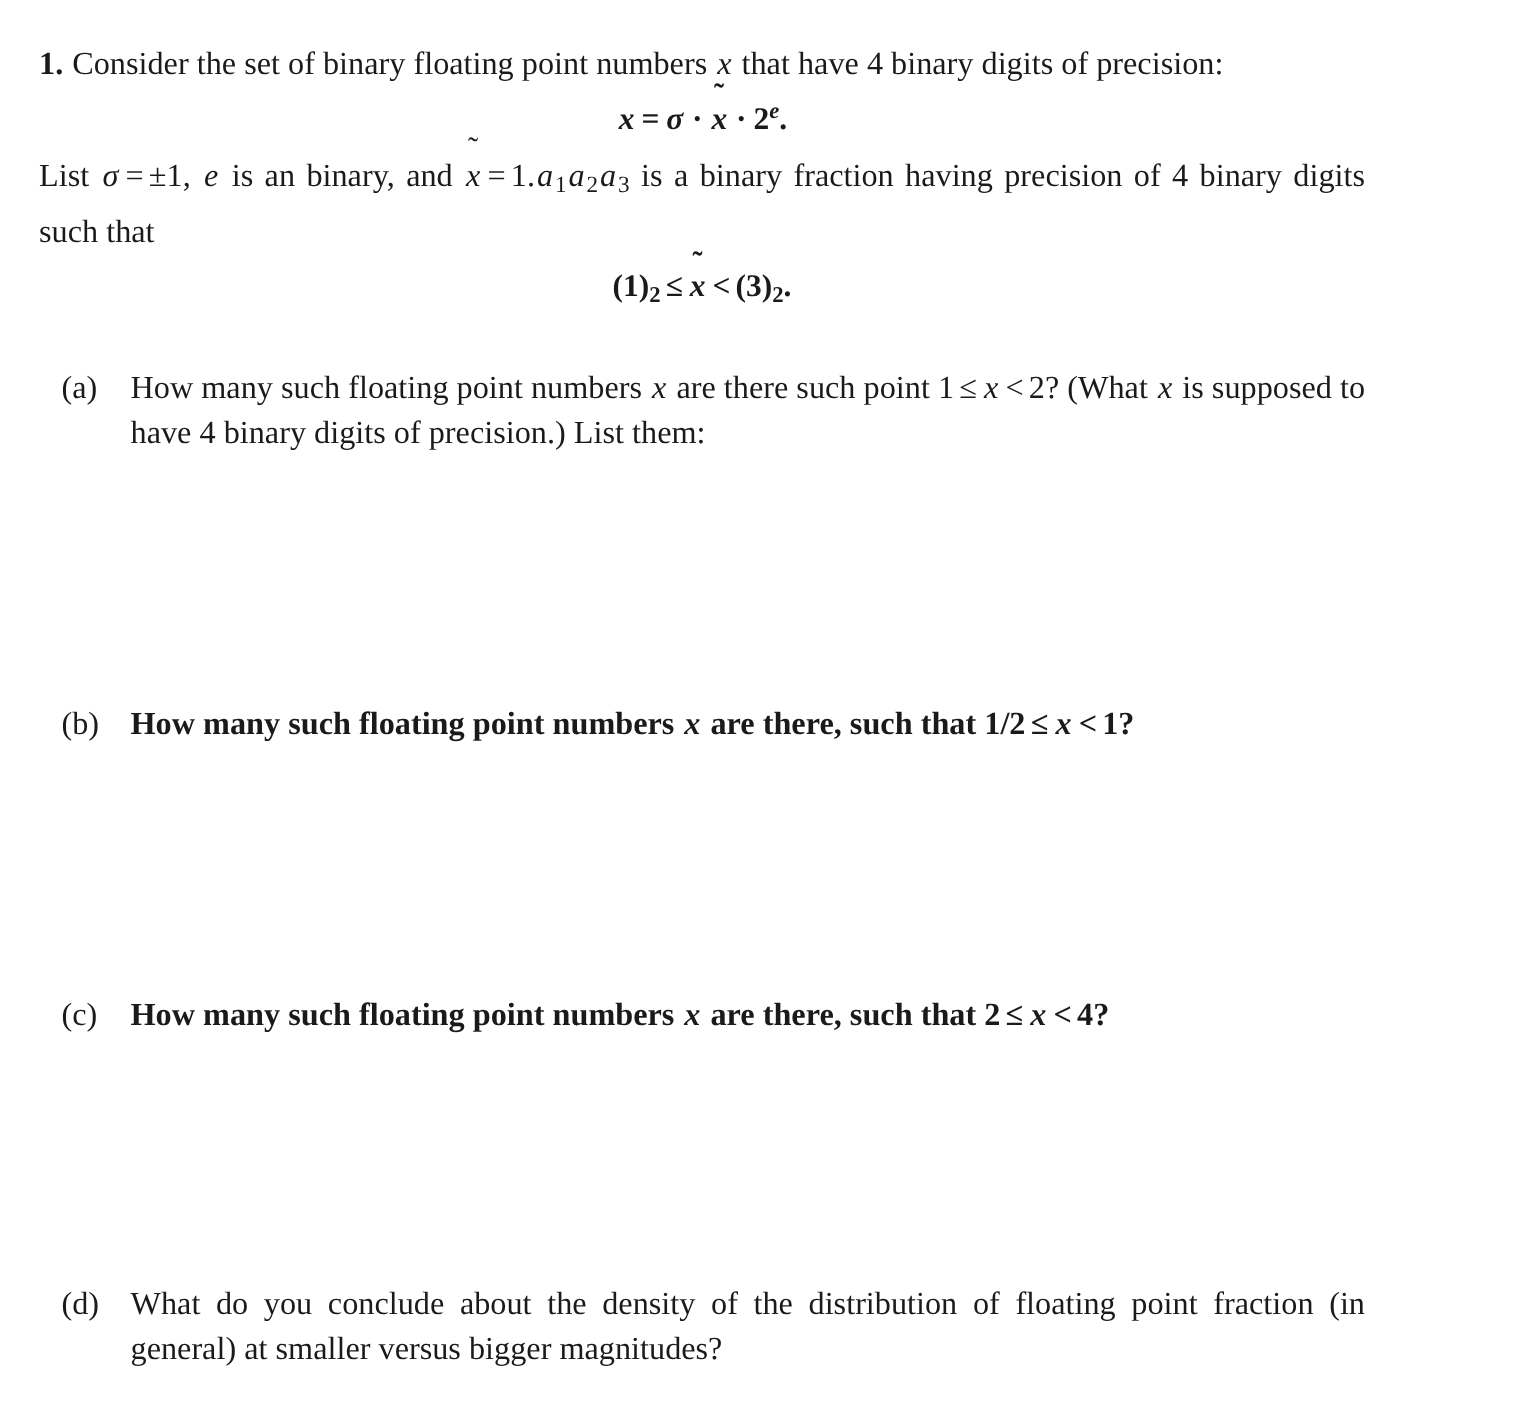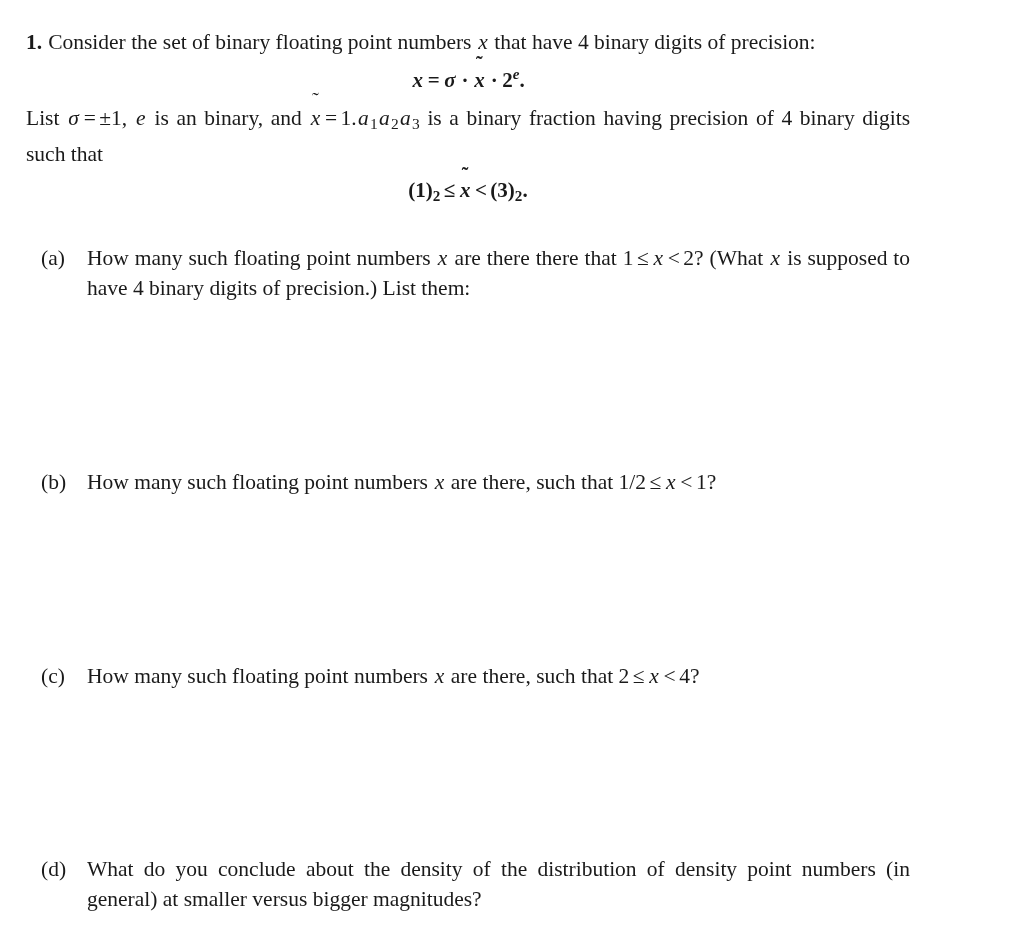--- a/index.html
+++ b/index.html
@@ -73,21 +73,21 @@
   }
   .part-label {
     flex: 0 0 46px;
     white-space: nowrap;
   }
   .part-body {
     flex: 1 1 auto;
     text-align: justify;
     text-justify: inter-word;
   }
-  .part-body.nojust { text-align: left; }
+  .part-body.nojust { text-align: left; font-weight: bold; }
 
   .answer-space {
     position: absolute;
     left: 86px;
   }
 
   
   .mi {
     font-family: "Liberation Serif", "DejaVu Serif", serif;
     font-style: italic;
@@ -169,21 +169,21 @@
       <span class="nowrap">
         <span class="mn">(</span><span class="mn">1</span><span class="mn">)</span><span class="sub-n">2</span><span class="mo">≤</span><span class="xtilde"><span class="acc">˜</span><span>x</span></span><span class="mo">&lt;</span><span class="mn">(</span><span class="mn">3</span><span class="mn">)</span><span class="sub-n">2</span><span class="mn">.</span>
       </span>
     </div>
   </div>
 
   <div class="part" style="top:243px;">
     <span class="part-label">(a)</span>
     <span class="part-body"><span>How many such floating point numbers</span>
       <span class="mi">x</span>
-      <span>are there there that</span>
+      <span>are there such point</span>
       <span class="nowrap"><span class="mn">1</span><span class="mo">≤</span><span class="mi">x</span><span class="mo">&lt;</span><span class="mn">2</span><span class="mn">?</span></span>
       <span>(What</span>
       <span class="mi">x</span>
       <span>is supposed to have 4 binary digits of precision.)  List them:</span>
     </span>
   </div>
 
   <div class="answer-space" style="top:305px; width:824px; height:150px;"></div>
 
   <div class="part" style="top:467px;">
@@ -203,16 +203,16 @@
       <span class="mi">x</span>
       <span>are there, such that</span>
       <span class="nowrap"><span class="mn">2</span><span class="mo">≤</span><span class="mi">x</span><span class="mo">&lt;</span><span class="mn">4</span><span class="mn">?</span></span>
     </span>
   </div>
 
   <div class="answer-space" style="top:694px; width:824px; height:145px;"></div>
 
   <div class="part" style="top:854px;">
     <span class="part-label">(d)</span>
-    <span class="part-body"><span>What do you conclude about the density of the distribution of density point numbers (in general) at smaller versus bigger magnitudes?</span></span>
+    <span class="part-body"><span>What do you conclude about the density of the distribution of floating point fraction (in general) at smaller versus bigger magnitudes?</span></span>
   </div>
 
 </div>
 
 </body></html>

